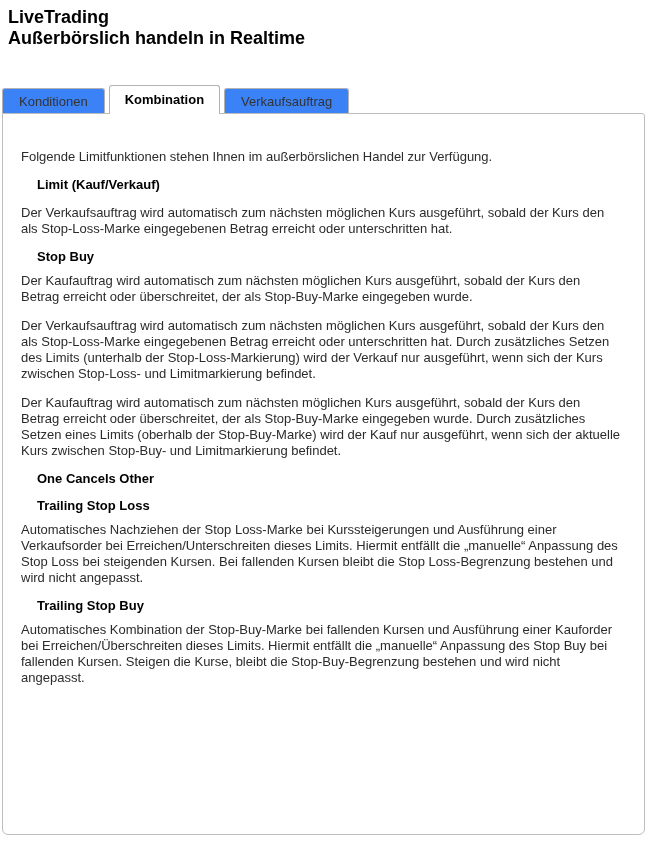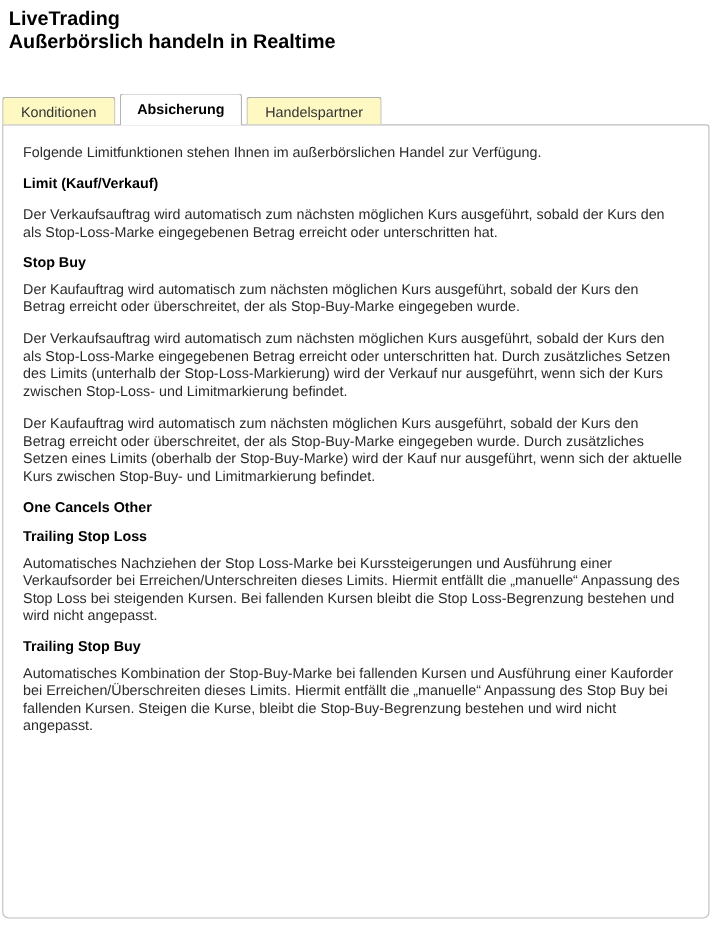--- a/index.html
+++ b/index.html
@@ -32,21 +32,21 @@
     position: relative;
     z-index: 2;
   }
   .tab {
     box-sizing: border-box;
     height: 25px;
     display: flex;
     align-items: center;
     padding: 0 16px;
     margin-right: 4px;
-    background: #fef9c3;
+    background: #3b82f6;
     border: 1px solid #b2b2b2;
     border-bottom: none;
     border-radius: 3px 3px 0 0;
     font-size: 13px;
     color: #333333;
     cursor: pointer;
     white-space: nowrap;
   }
   .tab.active {
     height: 29px;
@@ -59,59 +59,59 @@
   }
   .panel {
     position: relative;
     z-index: 1;
     box-sizing: border-box;
     margin: 0 11px 0 2px;
     min-height: 722px;
     background: #ffffff;
     border: 1px solid #bdbdbd;
     border-radius: 0 3px 6px 6px;
-    padding: 17px 22px 20px 18px;
+    padding: 35px 22px 20px 18px;
   }
   .intro {
     font-size: 13px;
     line-height: 16px;
     margin: 0;
     color: #2b2b2b;
   }
   .section {
     margin-top: 13px;
   }
   .section-title {
     font-size: 13px;
     line-height: 14px;
     font-weight: bold;
     color: #000000;
-    margin: 0 0 9px 0;
+    margin: 0 0 9px 16px;
   }
   .section-text {
     font-size: 13px;
     line-height: 16px;
     margin: 0;
     color: #2b2b2b;
   }
 </style>
 </head>
 <body>
 
 <div class="page">
 
   <div class="page-header">
     <div class="title-line">LiveTrading</div>
     <div class="title-line">Außerbörslich handeln in Realtime</div>
   </div>
 
   <div class="tab-row">
     <div class="tab">Konditionen</div>
-    <div class="tab active">Absicherung</div>
-    <div class="tab">Handelspartner</div>
+    <div class="tab active">Kombination</div>
+    <div class="tab">Verkaufsauftrag</div>
   </div>
 
   <div class="panel">
 
     <p class="intro">Folgende Limitfunktionen stehen Ihnen im außerbörslichen Handel zur Verfügung.</p>
 
     <div class="section">
       <h3 class="section-title">Limit (Kauf/Verkauf)</h3>
     </div>
 

